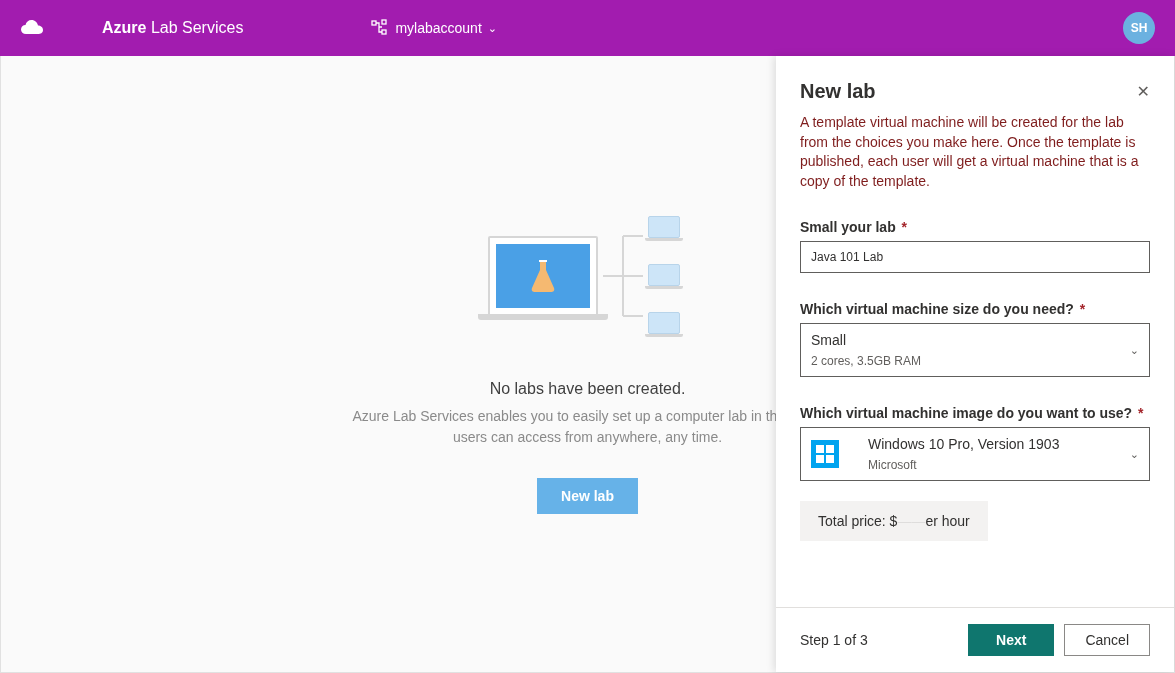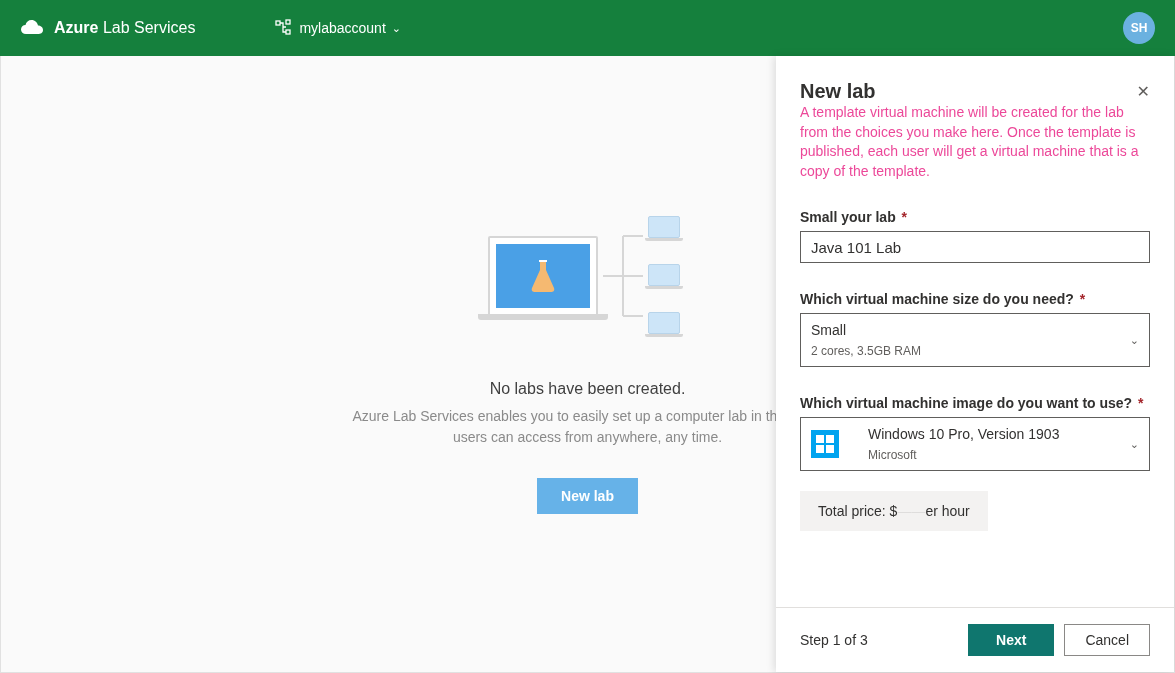--- a/index.html
+++ b/index.html
@@ -1,18 +1,18 @@
 <!DOCTYPE html>
 <html><head>
 <meta charset="utf-8">
 <style>
 * { box-sizing: border-box; margin: 0; padding: 0; font-family: "Segoe UI", -apple-system, sans-serif; }
 body { width: 1175px; height: 673px; overflow: hidden; background: #fff; }
 
-.topbar { height: 56px; background: #15803d; display: flex; align-items: center; padding: 14px 20px; color: #fff; }
+.topbar { height: 56px; background: #a21caf; display: flex; align-items: center; padding: 14px 20px; color: #fff; gap: 48px; }
 .logo-icon { width: 24px; height: 24px; margin-right: 10px; }
 .brand { font-size: 16px; }
 .brand b { font-weight: 600; }
 .account-selector { margin-left: 80px; display: flex; align-items: center; cursor: pointer; font-size: 14px; }
 .account-selector .flow-icon { margin-right: 8px; }
 .account-selector .chev { margin-left: 6px; font-size: 11px; }
 .avatar { margin-left: auto; width: 32px; height: 32px; border-radius: 50%; background: #6bb1e0; color: #fff; display: flex; align-items: center; justify-content: center; font-size: 12px; font-weight: 600; }
 
 .main { position: relative; height: 617px; background: #fafafa; border: 1px solid #e1e1e1; border-top: none; }
 
@@ -34,27 +34,27 @@
 
 .empty-title { font-size: 16px; font-weight: 400; color: #404040; margin-top: 30px; }
 .empty-desc { font-size: 14px; color: #8a8a8a; margin-top: 8px; line-height: 1.5; max-width: 500px; margin-left: auto; margin-right: auto; }
 .new-lab-btn { margin-top: 30px; background: #66b2e8; color: #fff; border: none; padding: 10px 24px; font-size: 14px; cursor: pointer; font-weight: 600; }
 
 .panel { position: absolute; right: 0; top: 0; bottom: 0; width: 398px; background: #fff; box-shadow: -2px 0 8px rgba(0,0,0,.12); display: flex; flex-direction: column; }
 .panel-header { padding: 24px 24px 0 24px; }
 .panel-title-row { display: flex; align-items: center; justify-content: space-between; }
 .panel-title { font-size: 20px; font-weight: 600; color: #323130; }
 .close-btn { cursor: pointer; color: #605e5c; font-size: 16px; background: none; border: none; }
-.panel-desc { font-size: 14px; color: #ec4899; line-height: 1.4; }
+.panel-desc { font-size: 14px; color: #7f1d1d; margin-top: 10px; line-height: 1.4; }
 
 .panel-body { padding: 0 24px; flex: 1; overflow-y: auto; }
 .field { margin-top: 28px; }
 .field-label { font-size: 14px; font-weight: 600; color: #323130; margin-bottom: 6px; }
 .req { color: #a4262c; margin-left: 2px; }
-.text-input { width: 100%; height: 32px; border: 1px solid #605e5c; padding: 0 10px; font-size: 15px; color: #323130; }
+.text-input { width: 100%; height: 32px; border: 1px solid #605e5c; padding: 0 10px; font-size: 12px; color: #323130; }
 .dropdown { width: 100%; border: 1px solid #605e5c; padding: 8px 10px; display: flex; align-items: center; cursor: pointer; position: relative; gap: 17px; }
 .dropdown .dd-text { flex: 1; }
 .dd-primary { font-size: 14px; color: #323130; }
 .dd-secondary { font-size: 12px; color: #605e5c; margin-top: 6px; }
 .dd-chev { color: #605e5c; font-size: 11px; }
 .dd-icon { width: 28px; height: 28px; background: #00a4ef; margin-right: 12px; display: flex; align-items: center; justify-content: center; flex-shrink: 0; }
 .price-box { display: inline-block; background: #f3f2f1; padding: 12px 18px; margin-top: 20px; font-size: 14px; color: #323130; }
 
 .panel-footer { border-top: 1px solid #e1dfdd; padding: 16px 24px; display: flex; align-items: center; }
 .step-indicator { font-size: 14px; color: #323130; }

